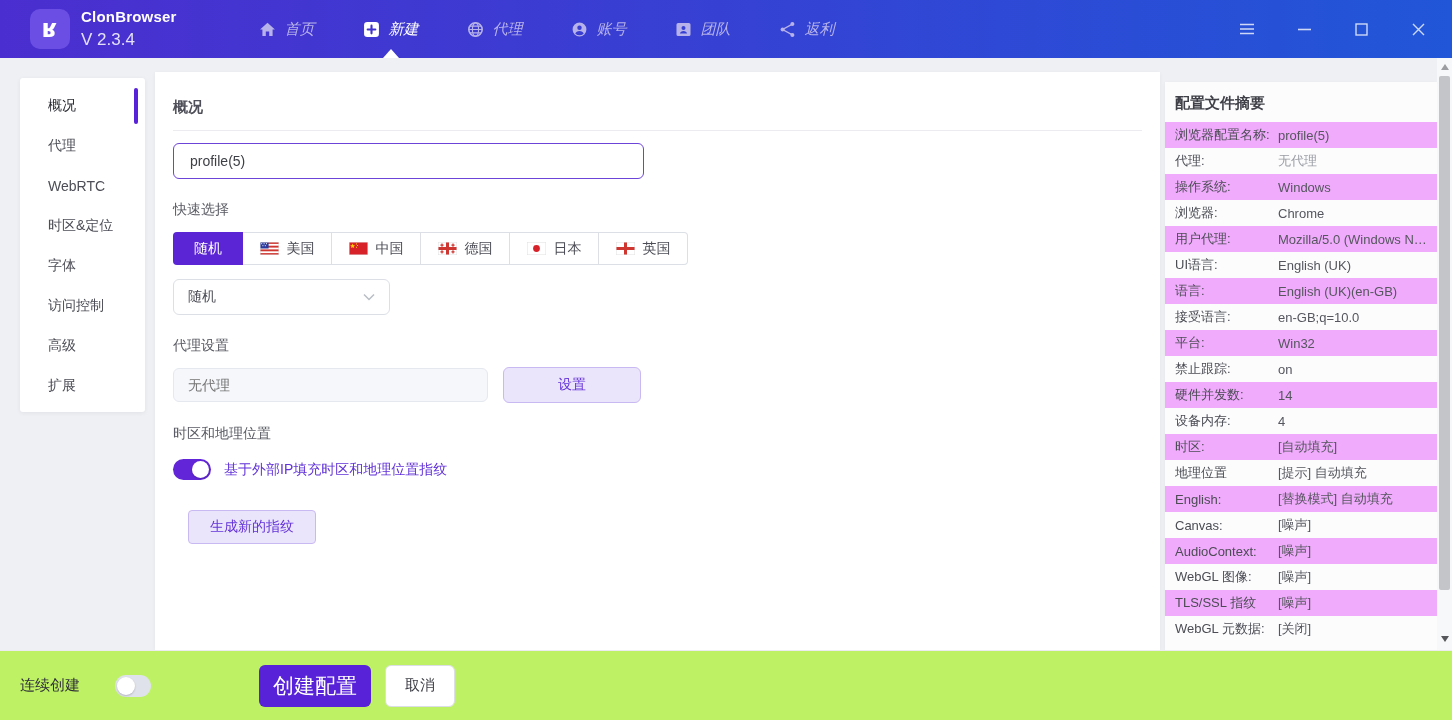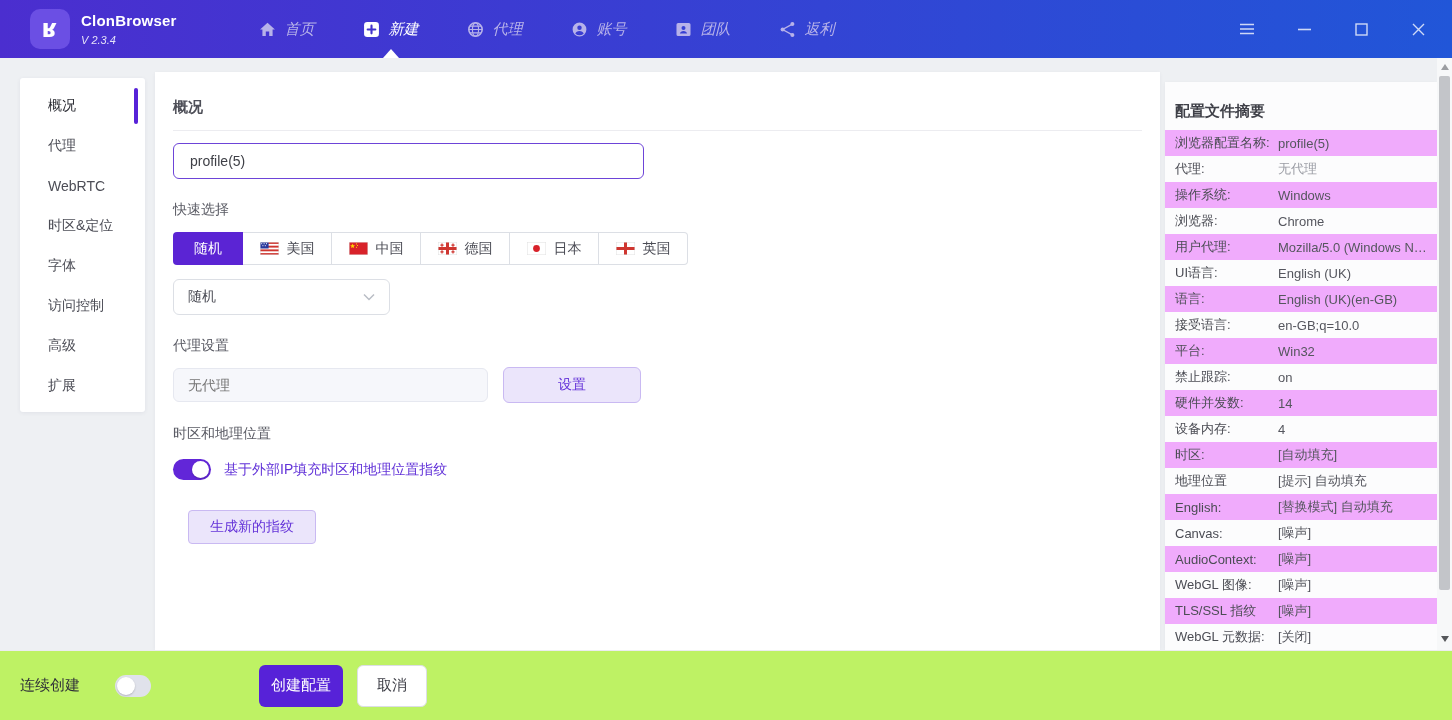--- a/index.html
+++ b/index.html
@@ -16,21 +16,21 @@
     display:flex; align-items:center;
   }
   .brand{ display:flex; align-items:center; margin-left:30px; }
   .logo-box{
     width:40px; height:40px; border-radius:10px; background:#6b4fe4;
     display:flex; align-items:center; justify-content:center;
     color:#fff; font-size:24px; font-weight:bold; font-family:"DejaVu Sans",sans-serif;
   }
   .brand-text{ margin-left:11px; color:#fff; }
   .brand-name{ font-size:15px; font-weight:bold; letter-spacing:.2px; }
-  .brand-ver{ font-size:11px; opacity:.85; margin-top:5px;font-style:italic; }
+  .brand-ver{ font-size:17px; opacity:.85; margin-top:5px; }
 
   .nav{ display:flex; margin-left:58px; height:58px;font-style:italic; }
   .nav-item{
     position:relative; display:flex; align-items:center; gap:9px;
     padding:0 24px; cursor:pointer; color:#b7b2e9; font-size:15px;
   }
   .nav-item .nicon{ width:17px; height:17px; display:block; }
   .nav-item.active{ color:#ffffff; }
   .nav-item.active .tri{
     position:absolute; bottom:0; left:50%; margin-left:-8px;
@@ -117,21 +117,21 @@
     margin-top:30px; margin-left:15px; height:34px; padding:0 21px;
     background:#ebe5fb; border:1px solid #c9b9f2; border-radius:4px;
     color:#6635d9; font-size:14px; cursor:pointer; font-family:inherit;
   }
 
   
   .summary{
     position:absolute; left:1165px; top:82px; width:272px; height:568px;
     background:#fcfcfd; box-shadow:0 1px 4px rgba(40,40,80,.05); overflow:hidden;
   }
-  .summary-title{ font-size:15px; font-weight:bold; color:#3f4048; padding:20px 10px 9px 10px; }
+  .summary-title{ font-size:15px; font-weight:bold; color:#3f4048; padding:12px 10px 9px 10px; }
   .srow{ display:flex; align-items:center; height:26px; padding:0 10px; font-size:13px; }
   .srow.alt{ background:#f0abfc; }
   .slabel{ width:103px; flex:none; color:#4b4c54; white-space:nowrap; overflow:hidden; }
   .svalue{ flex:1; color:#55565e; white-space:nowrap; overflow:hidden; text-overflow:ellipsis; }
   .svalue.muted{ color:#9a9ca4; }
 
   
   .scrollbar{ position:absolute; right:0; top:58px; width:15px; height:592px; background:#f7f8f9; }
   .sb-arrow{ position:absolute; left:0; width:15px; height:14px;
     display:flex; align-items:center; justify-content:center; cursor:pointer; }
@@ -145,22 +145,22 @@
 
   
   .footer{
     position:absolute; left:0; top:650px; width:1452px; height:70px; background:#bef264;
     border-top:1px solid #ececf0; display:flex; align-items:center;
   }
   .cont-label{ font-size:15px; color:#2f3038; margin-left:20px; }
   .footer .toggle{ margin-left:35px; width:36px; height:22px; }
   .footer .toggle .knob{ width:18px; height:18px; }
   .create-btn{
-    margin-left:108px; width:84px; height:42px; background:#5722d8; color:#fff;
-    border:none; border-radius:6px; font-size:15px; cursor:pointer; font-family:inherit;
+    margin-left:108px; width:112px; height:42px; background:#5722d8; color:#fff;
+    border:none; border-radius:6px; font-size:21px; cursor:pointer; font-family:inherit;
   }
   .cancel-btn{
     margin-left:14px; width:70px; height:42px; background:#fff; color:#3c3d45;
     border:1px solid #dcdee5; border-radius:6px; font-size:15px; cursor:pointer; font-family:inherit;
   }
 </style>
 </head>
 <body>
 
 <div class="topbar">

